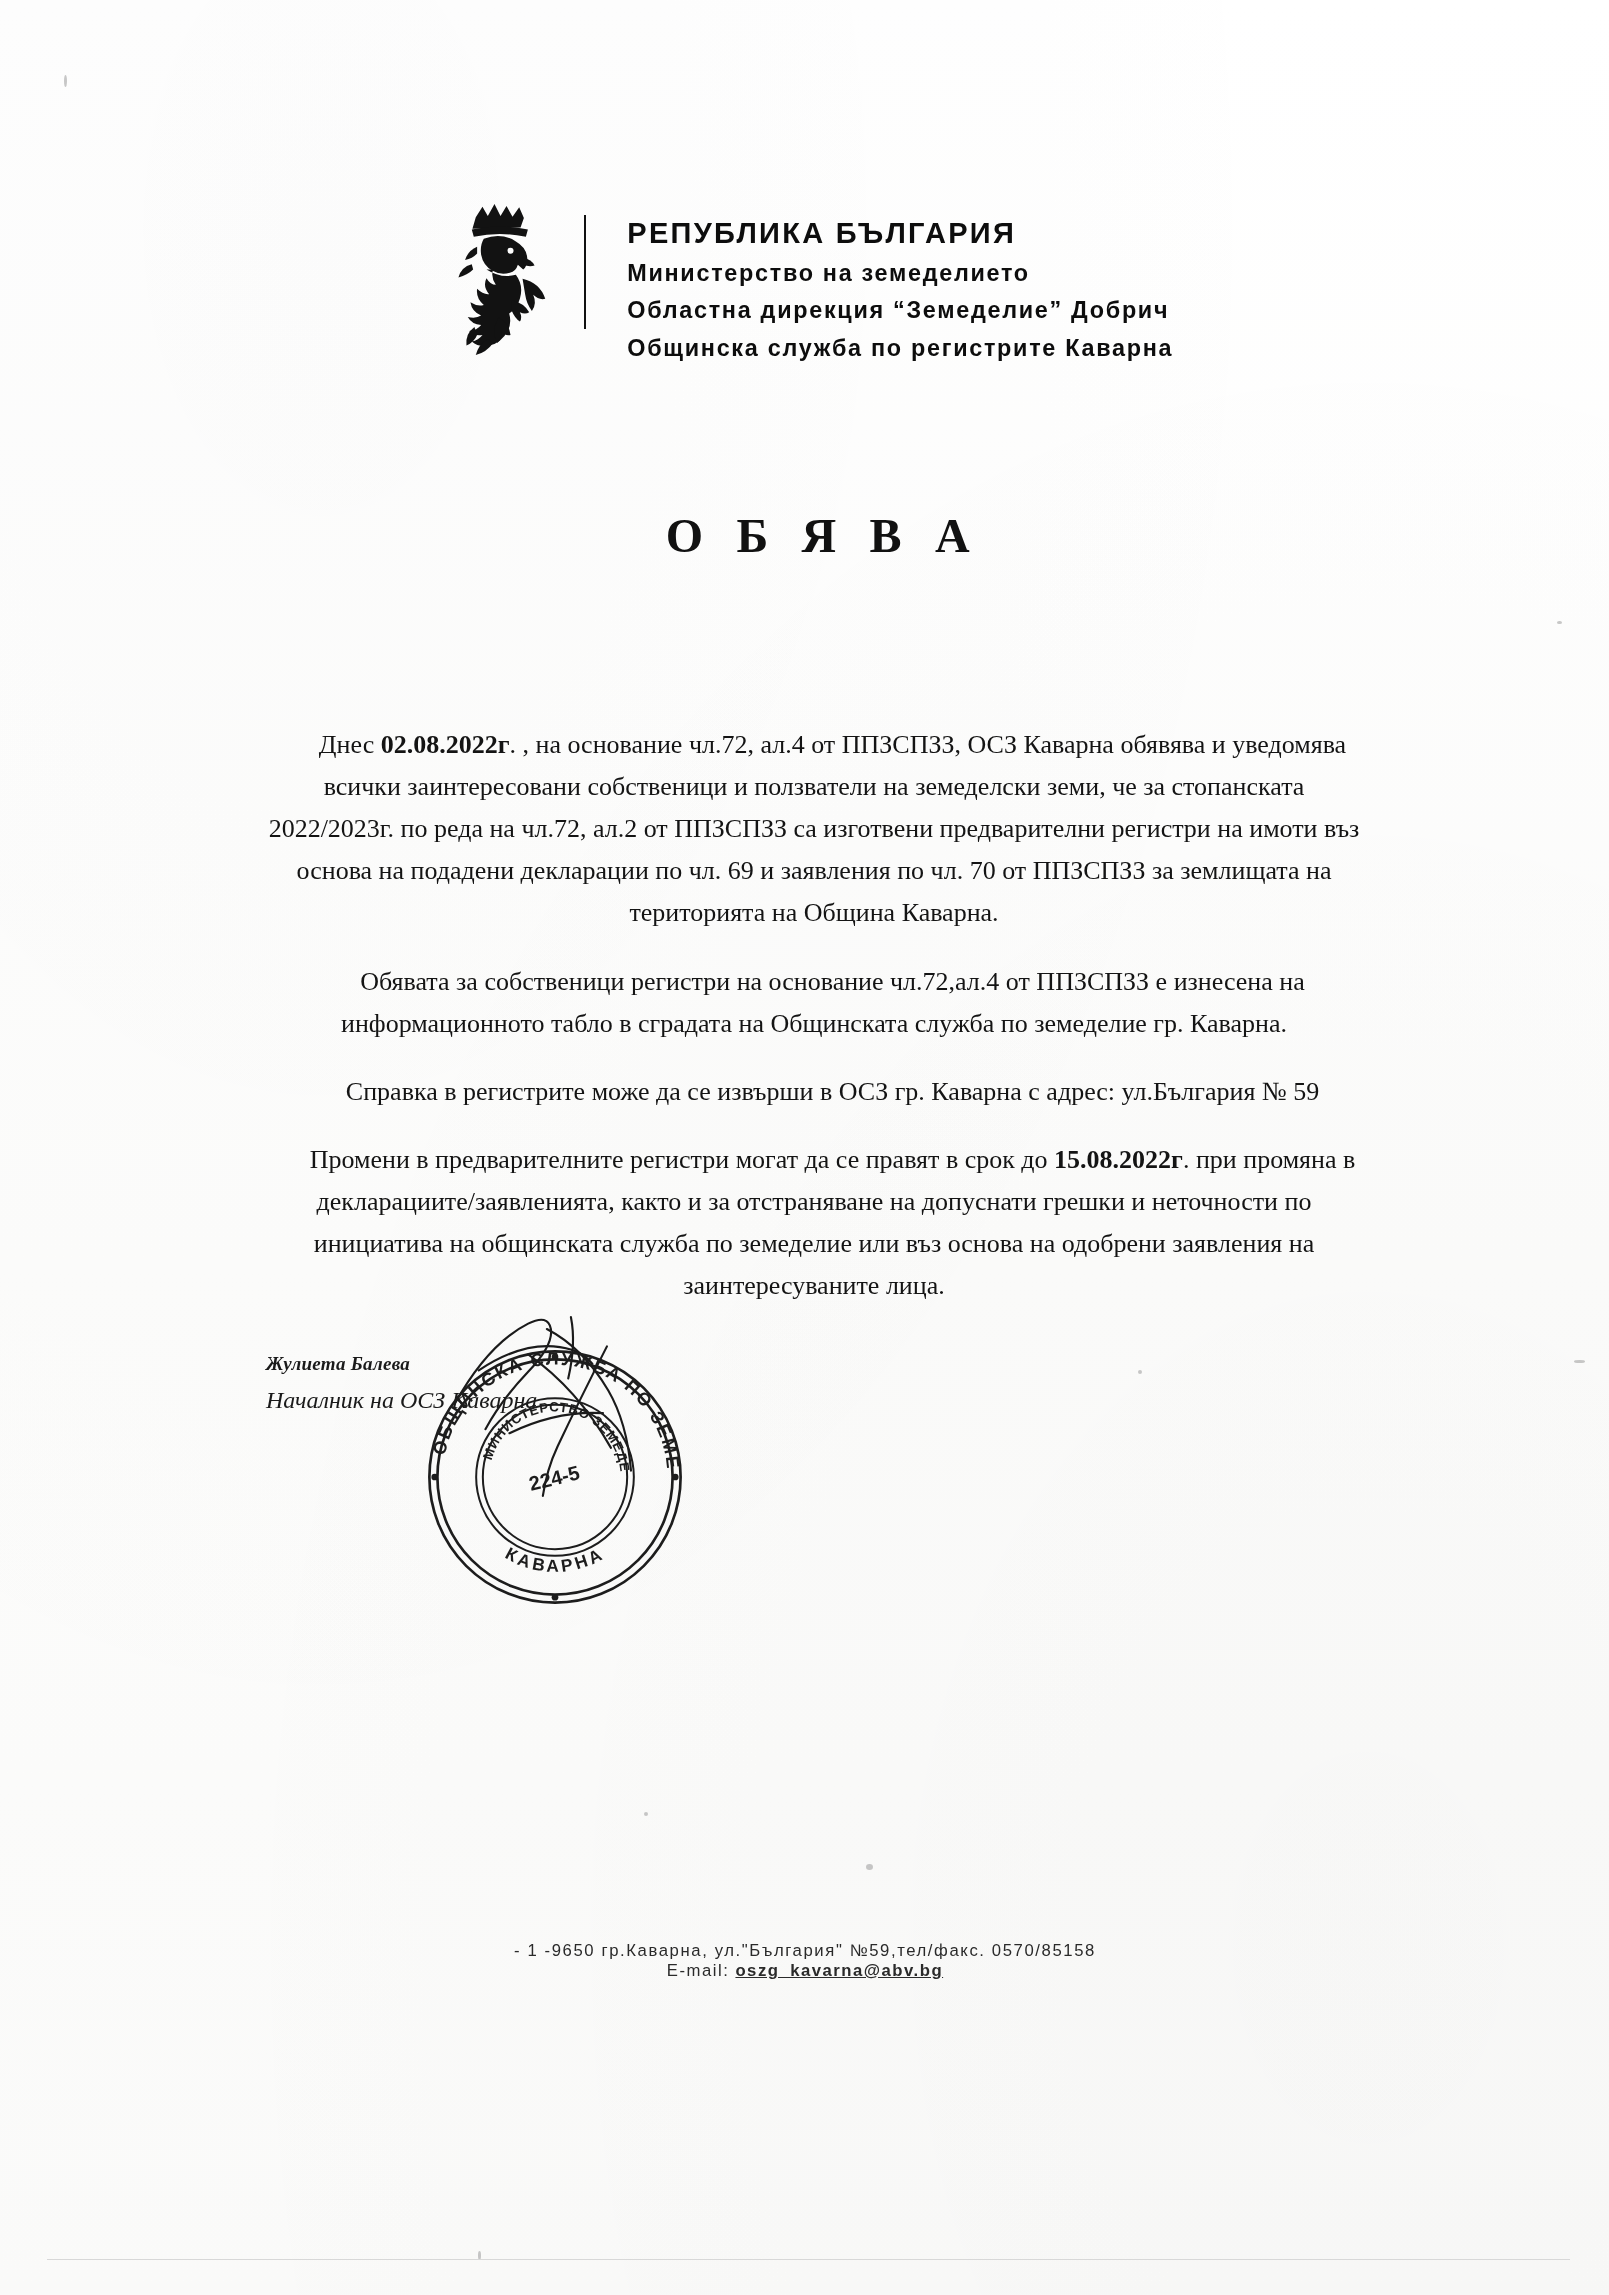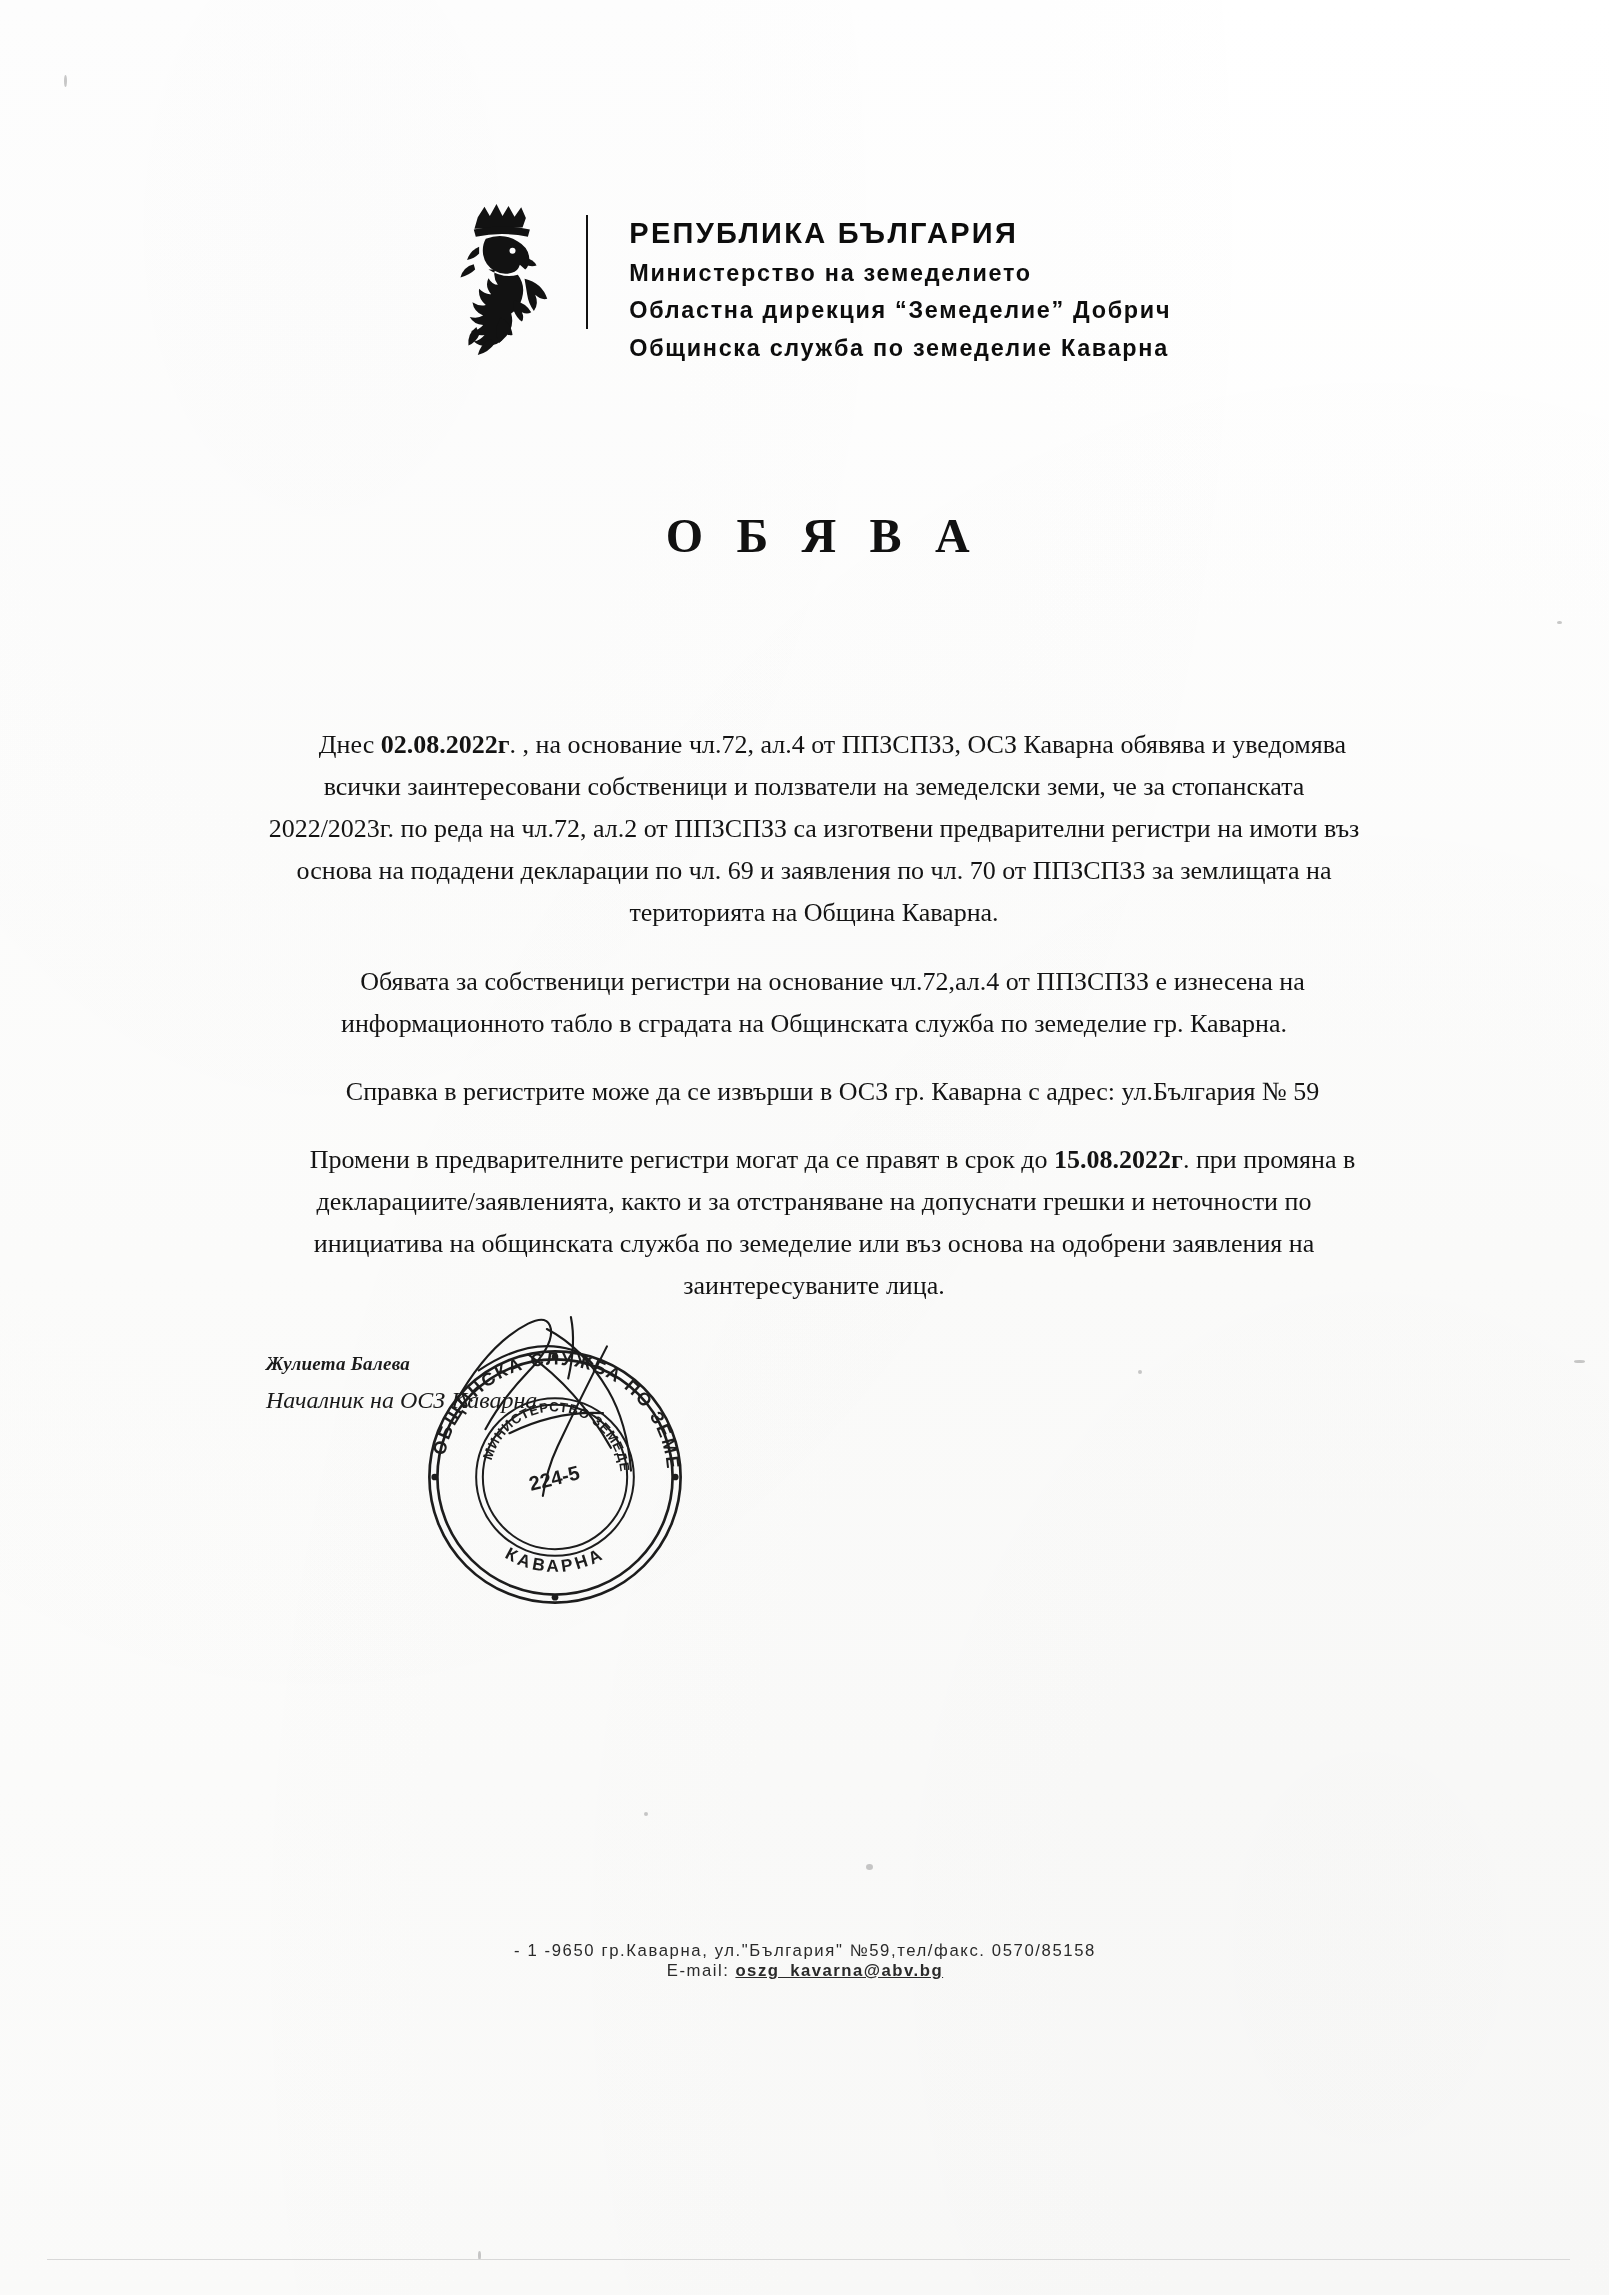--- a/index.html
+++ b/index.html
@@ -250,21 +250,21 @@
             <path d="M56 190 q-14 10 -12 28 q12 -6 16 -16 z"></path>
             <path d="M84 214 q-10 14 -26 18 q4 -16 18 -24 z"></path>
           </g>
         </svg>
       </div>
       <div class="header-divider"></div>
       <div class="header-text">
         <div class="h-line1">РЕПУБЛИКА БЪЛГАРИЯ</div>
         <div class="h-line2">Министерство на земеделието</div>
         <div class="h-line3">Областна дирекция “Земеделие” Добрич</div>
-        <div class="h-line4">Общинска служба по земеделие Каварна</div>
+        <div class="h-line4">Общинска служба по регистрите Каварна</div>
       </div>
     </div>
   </div>
 
   <div class="doc-title">О Б Я В А</div>
 
   <div class="body-text">
     <p class="para indent">
       <span>Днес </span><span class="b">02.08.2022г</span><span>. , на основание чл.72, ал.4 от ППЗСПЗЗ, ОСЗ Каварна обявява и уведомява всички заинтересовани собственици и ползватели на земеделски земи, че за стопанската 2022/2023г. по реда на чл.72, ал.2 от ППЗСПЗЗ са изготвени предварителни регистри на имоти въз основа на подадени декларации по чл. 69 и заявления по чл. 70 от ППЗСПЗЗ за землищата на територията на Община Каварна.</span>
     </p>

